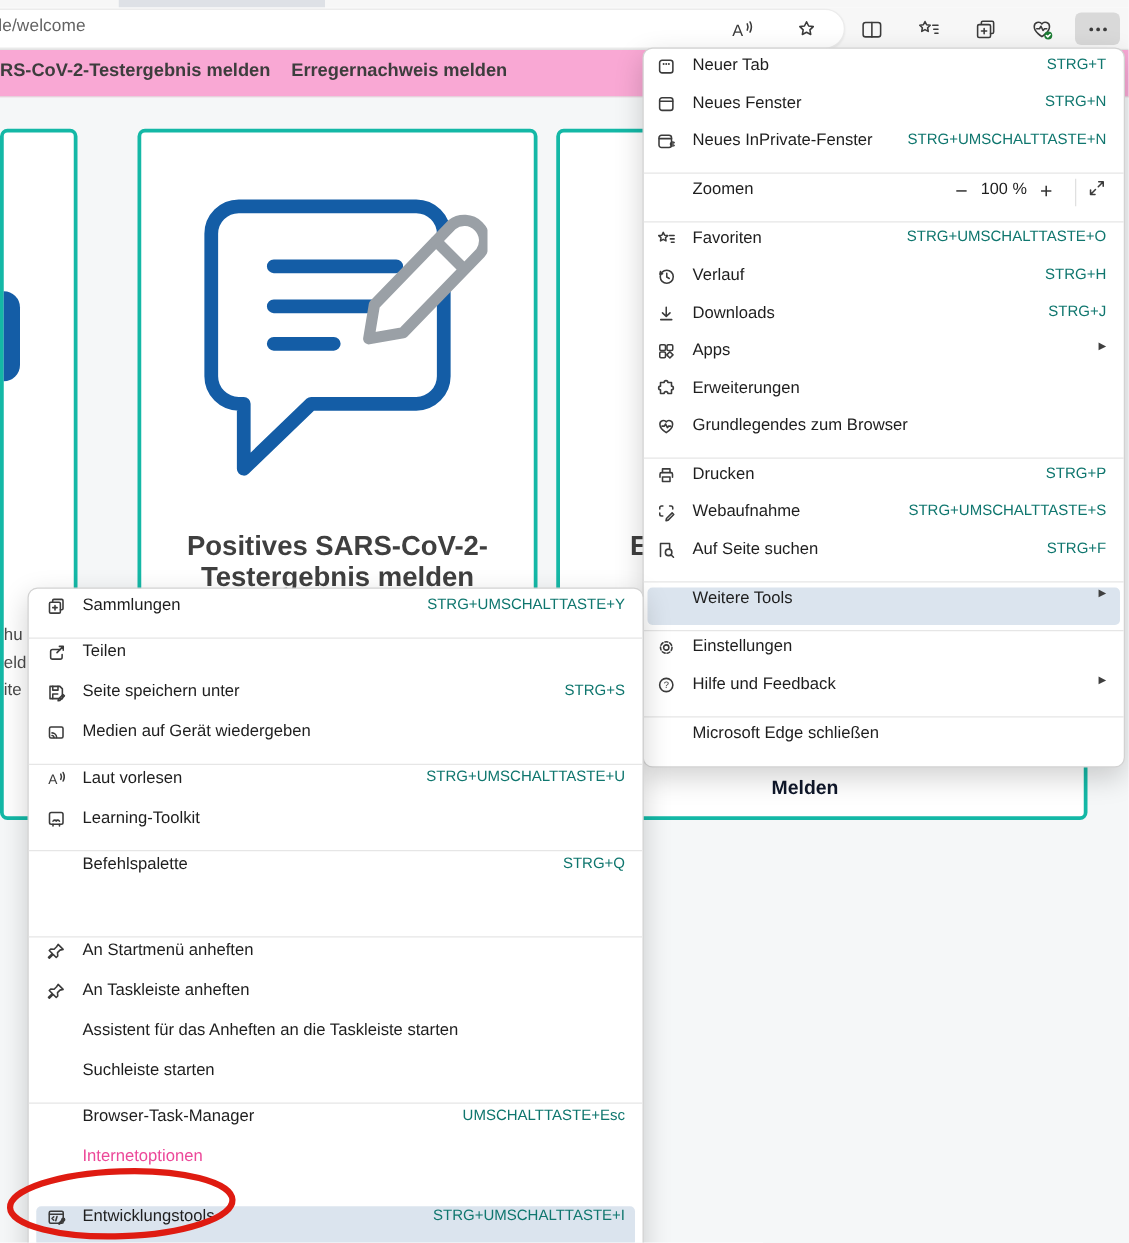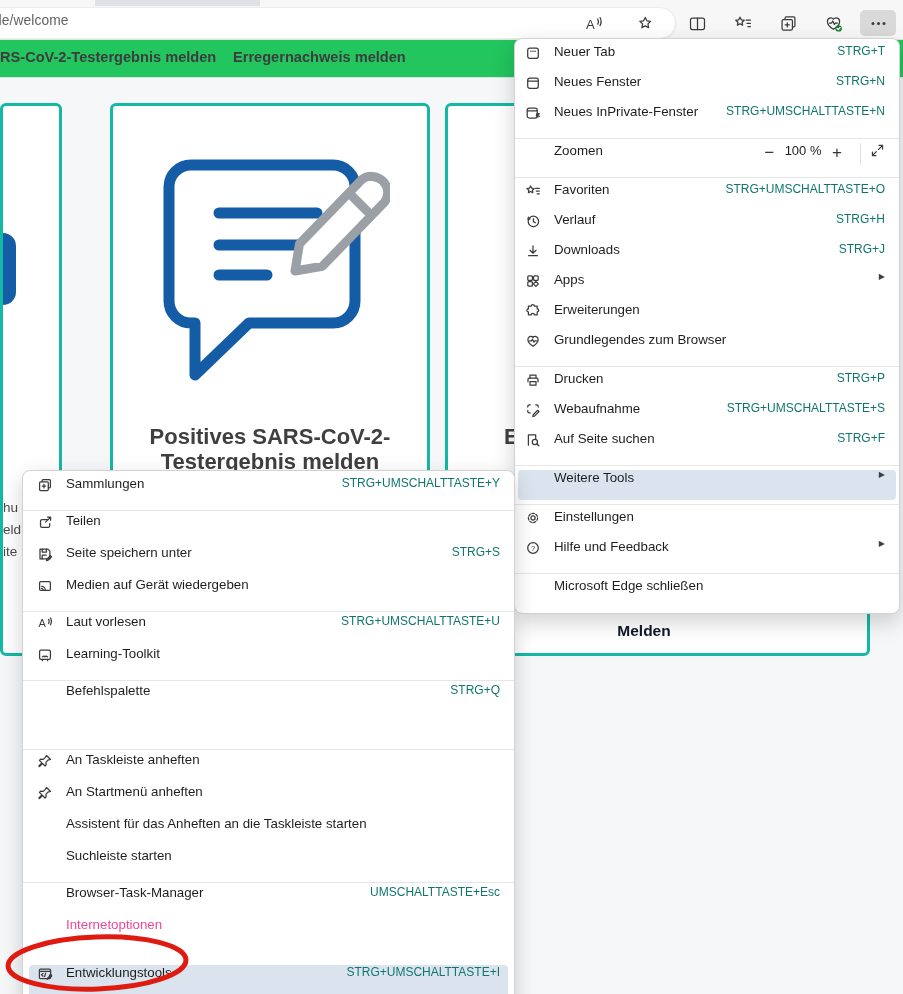--- a/index.html
+++ b/index.html
@@ -10,21 +10,21 @@
   .tabstrip .inactive{position:absolute;left:95px;top:0;width:165px;height:6px;background:#dee1e6}
   .toolbar{position:absolute;left:0;top:6px;width:903px;height:33px;background:#f7f7f7}
   .addrpill{position:absolute;left:-26px;top:1px;width:700px;height:30px;background:#fff;
             border:1px solid #ececec;border-radius:16px;box-shadow:0 1px 2px rgba(0,0,0,.07)}
   .urltext{position:absolute;left:20px;top:7px;font-size:13.8px;color:#636363;letter-spacing:.1px}
   .tbicon{position:absolute;top:4px;width:26px;height:26px;display:flex;align-items:center;justify-content:center;border-radius:5px}
   .tbicon svg{width:19px;height:19px}
   .morebtn{background:#d9d9d9}
   .chromeline{position:absolute;left:0;top:39px;width:903px;height:1px;background:#e3e3e3}
   
-  .sitetabs{position:absolute;left:0;top:40px;width:903px;height:37px;background:#22c55e;border-bottom:1px solid #e0e0e0}
+  .sitetabs{position:absolute;left:0;top:40px;width:903px;height:37px;background:#f9a8d4;border-bottom:1px solid #e0e0e0}
   .sitetab{position:absolute;top:9px;font-size:14.6px;font-weight:700;color:#3d3d3d;white-space:nowrap}
   
   .page{position:absolute;left:0;top:78px;width:903px;height:916px;background:#f5f7f8}
   .card{position:absolute;background:#fff;border:3px solid #14b8a6;border-radius:6px;box-sizing:border-box}
   .bluefrag{position:absolute;left:0;top:127px;width:13px;height:72px;background:#145da6;border-radius:0 14px 14px 0}
   .pfrag{position:absolute;left:0;font-size:13.5px;color:#4a4a4a;width:21px;overflow:hidden;white-space:nowrap}
   .cardtitle{position:absolute;left:0;right:0;text-align:center;font-size:22px;font-weight:700;color:#3f3f3f;line-height:25px}
   .melden{position:absolute;text-align:center;font-size:15.5px;font-weight:700;color:#0f172a;cursor:pointer}
   
   .menu{position:absolute;background:#fff;border:1px solid #d2d2d2;border-radius:8px;
@@ -388,29 +388,29 @@
     <div class="mrow">
       <span class="mic"></span>
     </div>
     <div class="mdiv"></div>
     <div class="mrow">
       <span class="mic">
         <svg viewBox="0 0 16 16" xmlns="http://www.w3.org/2000/svg">
           <path d="M9.5 2.5l4 4-2.5.6-2 2 .2 2.7-1.2 1.2-2.5-2.5-3 3.1-.7-.7 3.1-3L2.4 7.4l1.2-1.2 2.7.2 2-2z" fill="none" stroke="#3b3b3b" stroke-width="1.25" stroke-linecap="round" stroke-linejoin="round"></path>
         </svg>
       </span>
+      <span class="mlb">An Startmenü anheften</span>
+    </div>
+    <div class="mrow">
+      <span class="mic">
+        <svg viewBox="0 0 16 16" xmlns="http://www.w3.org/2000/svg">
+          <path d="M9.5 2.5l4 4-2.5.6-2 2 .2 2.7-1.2 1.2-2.5-2.5-3 3.1-.7-.7 3.1-3L2.4 7.4l1.2-1.2 2.7.2 2-2z" fill="none" stroke="#3b3b3b" stroke-width="1.25" stroke-linecap="round" stroke-linejoin="round"></path>
+        </svg>
+      </span>
       <span class="mlb">An Taskleiste anheften</span>
-    </div>
-    <div class="mrow">
-      <span class="mic">
-        <svg viewBox="0 0 16 16" xmlns="http://www.w3.org/2000/svg">
-          <path d="M9.5 2.5l4 4-2.5.6-2 2 .2 2.7-1.2 1.2-2.5-2.5-3 3.1-.7-.7 3.1-3L2.4 7.4l1.2-1.2 2.7.2 2-2z" fill="none" stroke="#3b3b3b" stroke-width="1.25" stroke-linecap="round" stroke-linejoin="round"></path>
-        </svg>
-      </span>
-      <span class="mlb">An Startmenü anheften</span>
     </div>
     <div class="mrow">
       <span class="mic"></span>
       <span class="mlb">Assistent für das Anheften an die Taskleiste starten</span>
     </div>
     <div class="mrow">
       <span class="mic"></span>
       <span class="mlb">Suchleiste starten</span>
     </div>
     <div class="mdiv"></div>

